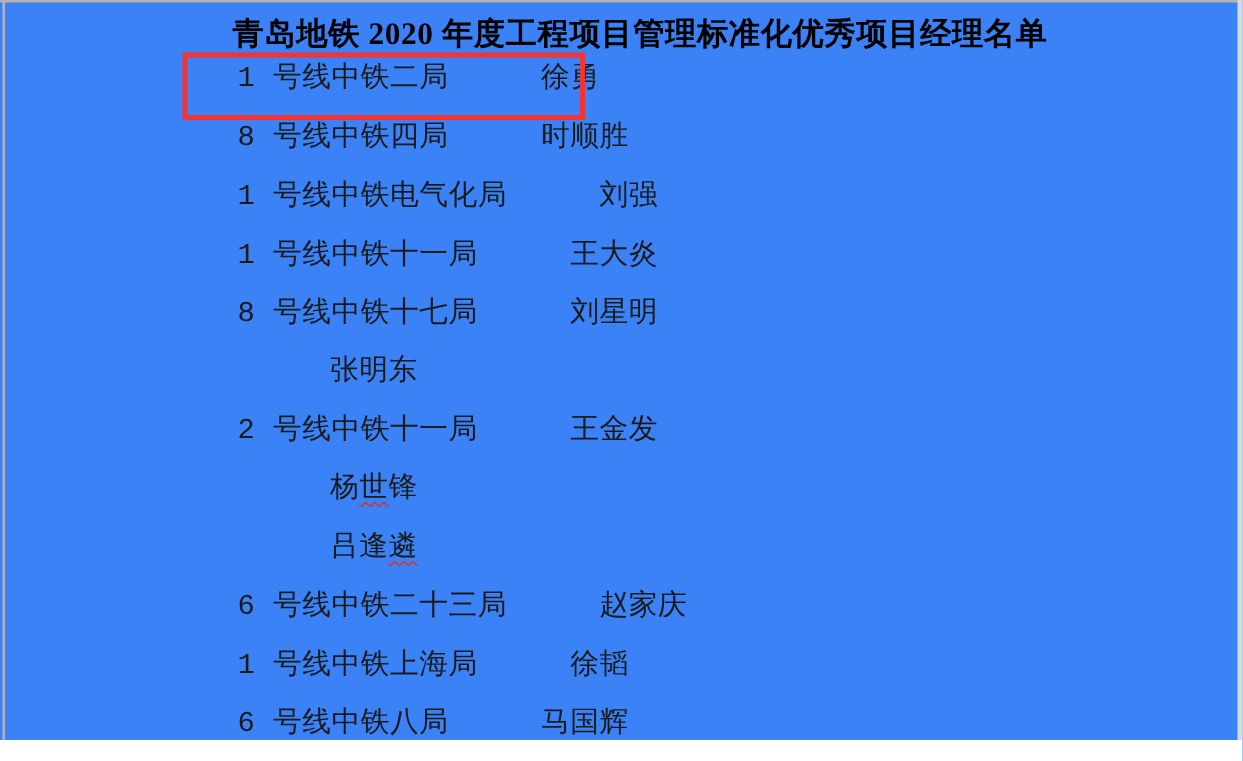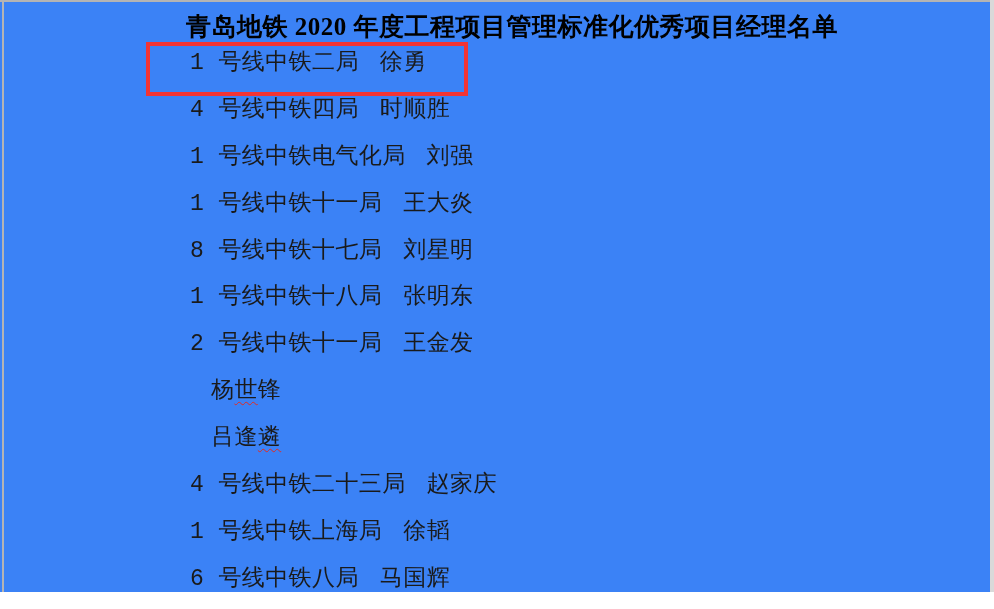--- a/index.html
+++ b/index.html
@@ -43,21 +43,21 @@
   }
   .row {
     height: 46.9px;
     display: flex;
     align-items: flex-start;
     font-size: 23px;
     letter-spacing: 0.4px;
     white-space: nowrap;
     font-family: Liberation Mono, monospace;
   }
-  .row .name { margin-left: 21px; }
+  .row .name { margin-left: 74px; }
   .squiggle {
     text-decoration: underline;
     text-decoration-style: wavy;
     text-decoration-color: #e02b20;
     text-decoration-thickness: 1px;
     text-underline-offset: 4px;
   }
   .highlight-box {
     position: absolute;
     left: 146px;
@@ -78,51 +78,50 @@
   <div class="edge-right"></div>
 
   <div class="doc-title">青岛地铁 2020 年度工程项目管理标准化优秀项目经理名单</div>
 
   <div class="rows" id="rows">
       <div class="row">
         <span class="company">1 号线中铁二局</span>
         <span class="name"><span>徐</span><span>勇</span></span>
       </div>
       <div class="row">
-        <span class="company">4 号线中铁四局</span>
+        <span class="company">8 号线中铁四局</span>
         <span class="name"><span>时</span><span>顺</span><span>胜</span></span>
       </div>
       <div class="row">
         <span class="company">1 号线中铁电气化局</span>
         <span class="name"><span>刘</span><span>强</span></span>
       </div>
       <div class="row">
         <span class="company">1 号线中铁十一局</span>
         <span class="name"><span>王</span><span>大</span><span>炎</span></span>
       </div>
       <div class="row">
         <span class="company">8 号线中铁十七局</span>
         <span class="name"><span>刘</span><span>星</span><span>明</span></span>
       </div>
       <div class="row">
-        <span class="company">1 号线中铁十八局</span>
         <span class="name"><span>张</span><span>明</span><span>东</span></span>
       </div>
       <div class="row">
         <span class="company">2 号线中铁十一局</span>
         <span class="name"><span>王</span><span>金</span><span>发</span></span>
       </div>
       <div class="row">
         <span class="name"><span>杨</span><span class="squiggle">世</span><span>锋</span></span>
       </div>
       <div class="row">
         <span class="name"><span>吕</span><span>逢</span><span class="squiggle">遴</span></span>
       </div>
       <div class="row">
-        <span class="company">4 号线中铁二十三局</span>
+        <span class="company">6 号线中铁二十三局</span>
         <span class="name"><span>赵</span><span>家</span><span>庆</span></span>
       </div>
       <div class="row">
         <span class="company">1 号线中铁上海局</span>
         <span class="name"><span>徐</span><span>韬</span></span>
       </div>
       <div class="row">
         <span class="company">6 号线中铁八局</span>
         <span class="name"><span>马</span><span>国</span><span>辉</span></span>
       </div>

